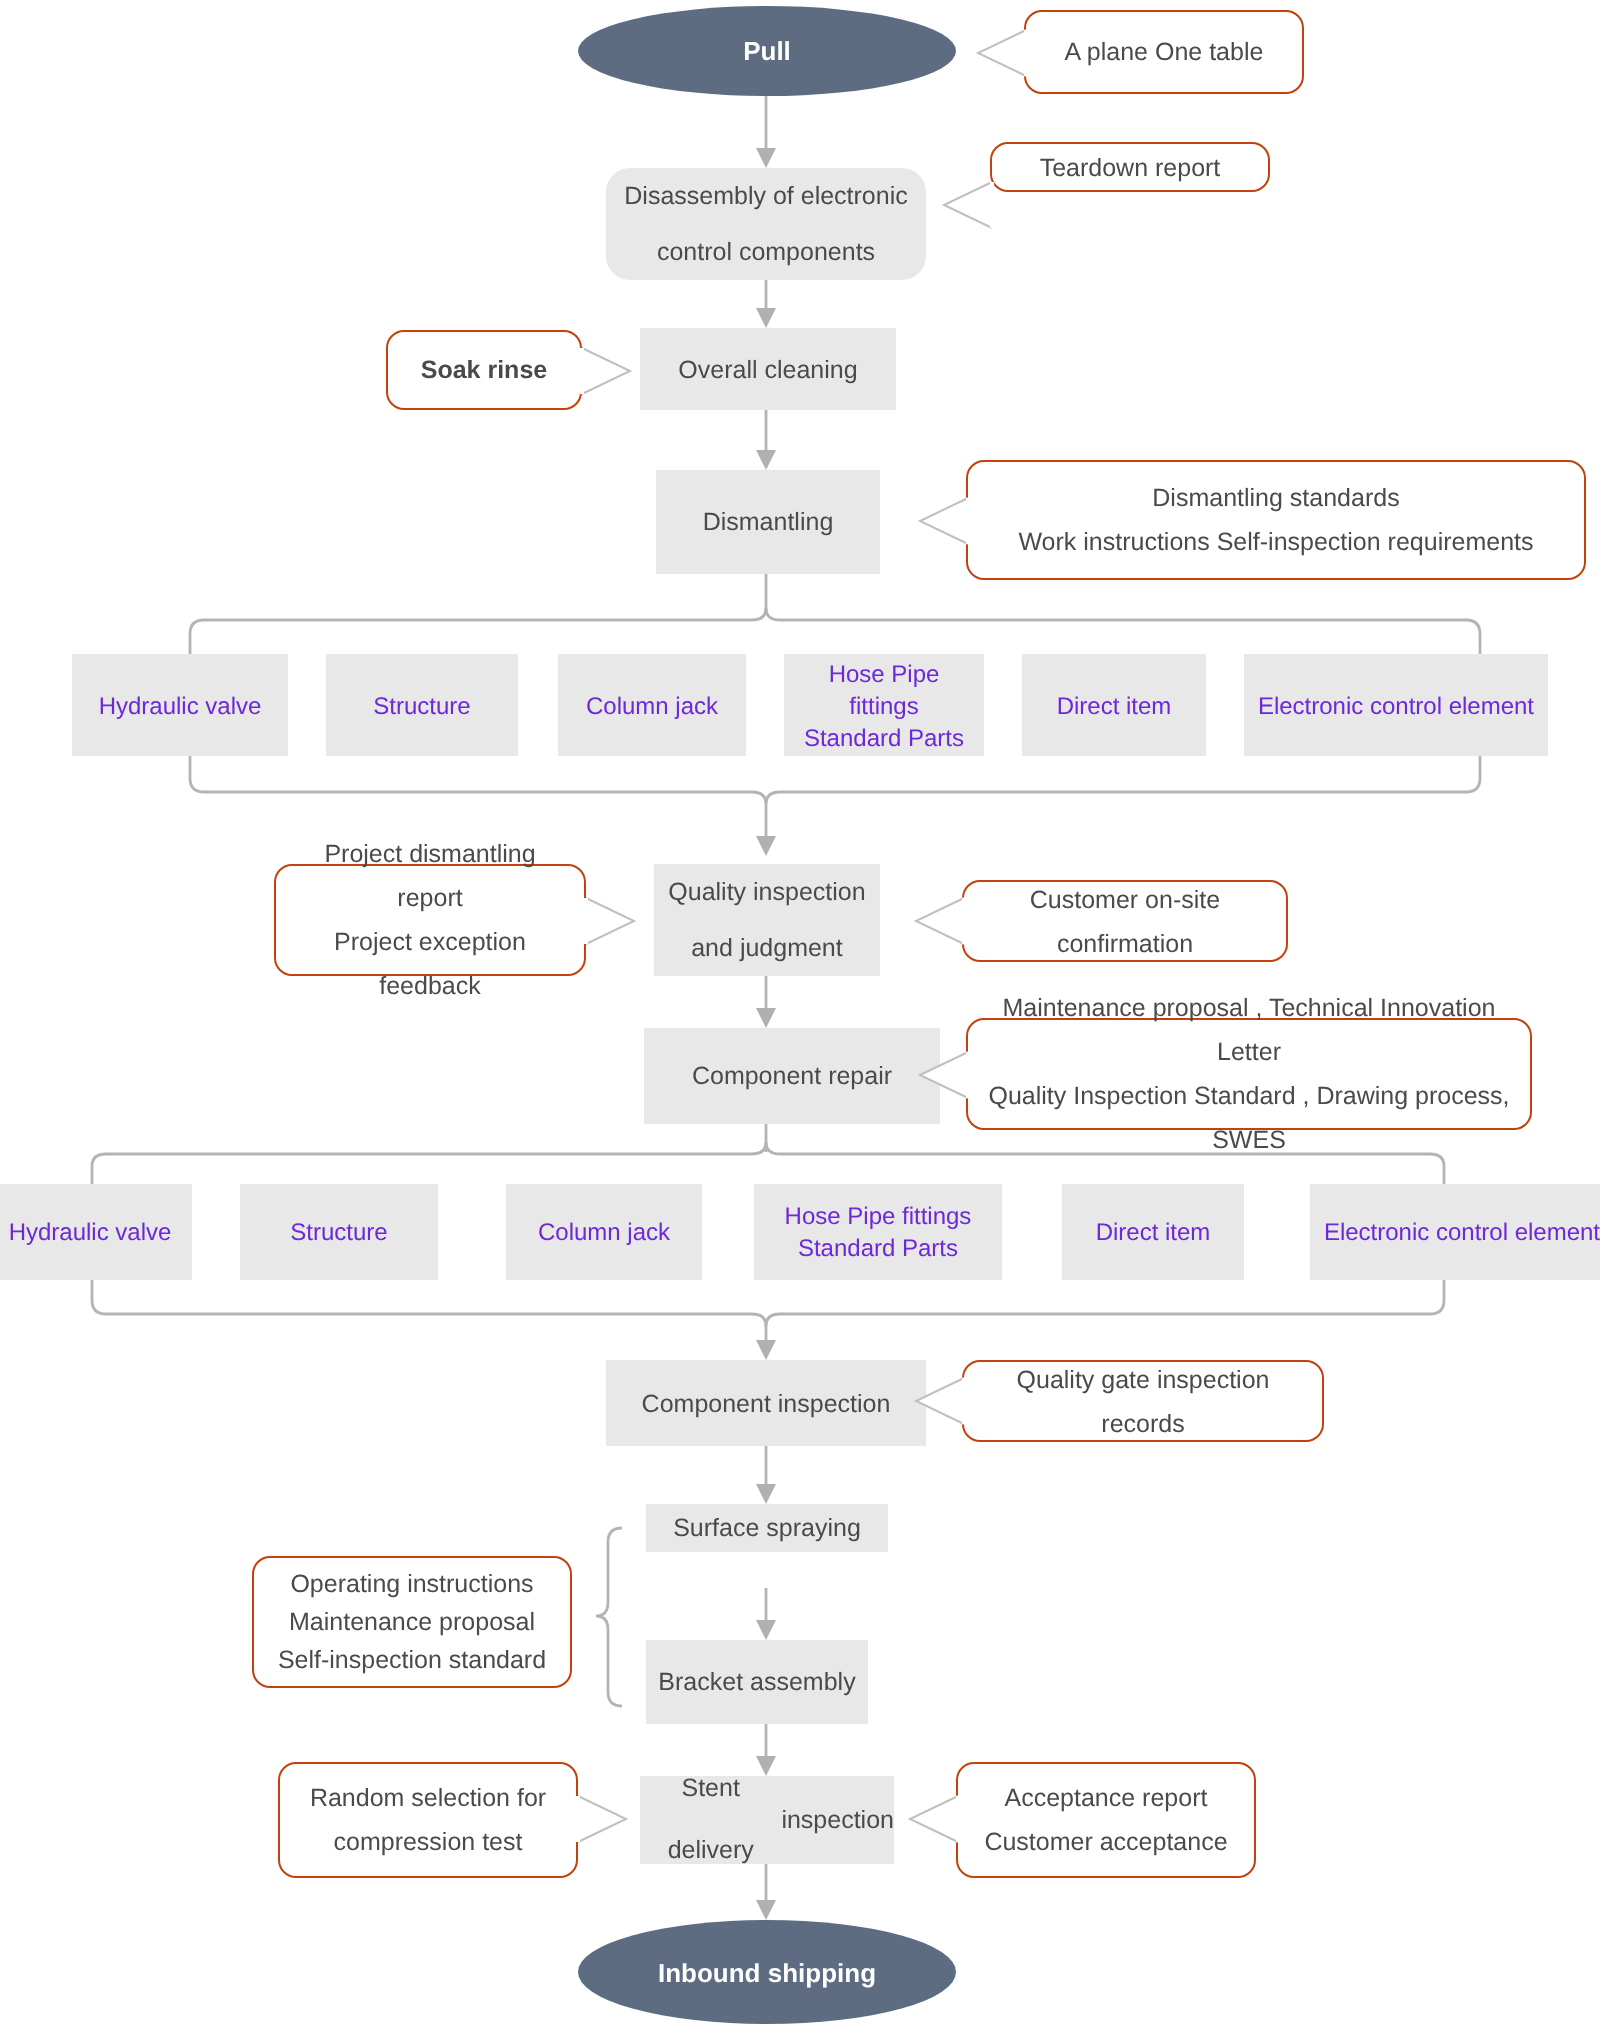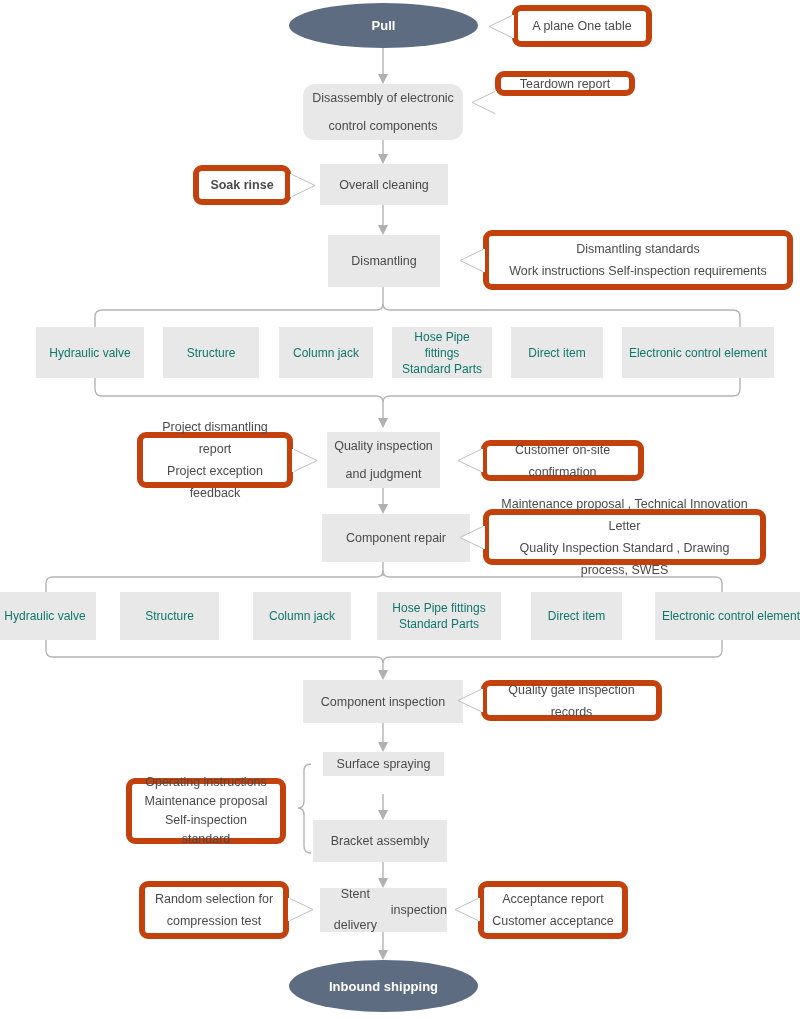--- a/index.html
+++ b/index.html
@@ -29,32 +29,32 @@
     font-size:12.5px;
     display:flex;align-items:center;justify-content:center;
     text-align:center;
     line-height:30px;
   }
   .process .l{display:block;}
 
   
   .comp{
     background:#e8e8e8;
-    color:#0f766e;
+    color:#6d28d9;
     font-size:12px;
     display:flex;align-items:center;justify-content:center;
     text-align:center;
     line-height:16px;
     padding:0 4px;
   }
 
   
   .callout{
     background:#ffffff;
-    border:6px solid #c2410c;
+    border:1px solid #c2410c;
     border-radius:9px;
     color:#4a4a4a;
     font-size:12.5px;
     display:flex;flex-direction:column;
     align-items:center;justify-content:center;
     text-align:center;
     line-height:22px;
     padding:0 8px;
   }
   .callout.tight{line-height:19px;}
@@ -273,21 +273,21 @@
   <div class="node process" style="left:323px;top:752px;width:121px;height:24px;">
     <span>Surface spraying</span>
   </div>
 
   <div class="node callout tight" style="left:126px;top:778px;width:160px;height:66px;">
     <span>Operating instructions</span>
     <span>Maintenance proposal</span>
     <span>Self-inspection standard</span>
   </div>
 
-  <div class="node process" style="left:313px;top:820px;width:134px;height:42px;">
+  <div class="node process" style="left:323px;top:820px;width:111px;height:42px;">
     <span>Bracket assembly</span>
   </div>
 
   <div class="node process" style="left:320px;top:888px;width:127px;height:44px;flex-direction:row;line-height:31px;">
     <span class="l">Stent delivery</span>
     <span class="l">inspection</span>
   </div>
 
   <div class="node callout" style="left:139px;top:881px;width:150px;height:58px;">
     <span>Random selection for</span>

